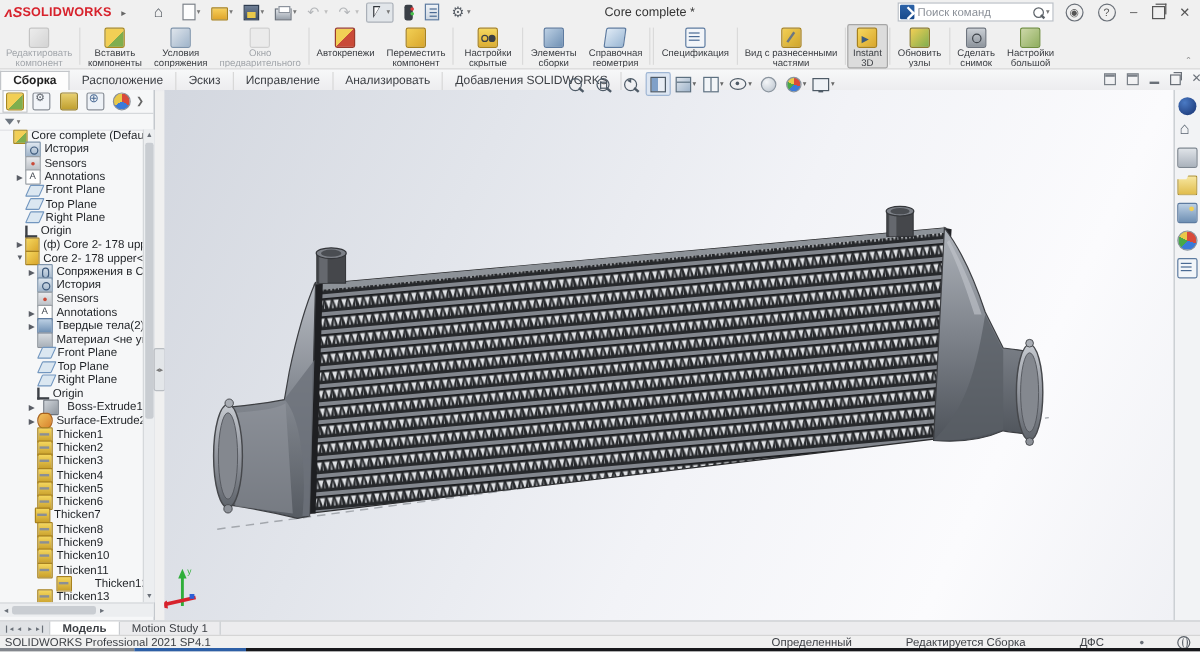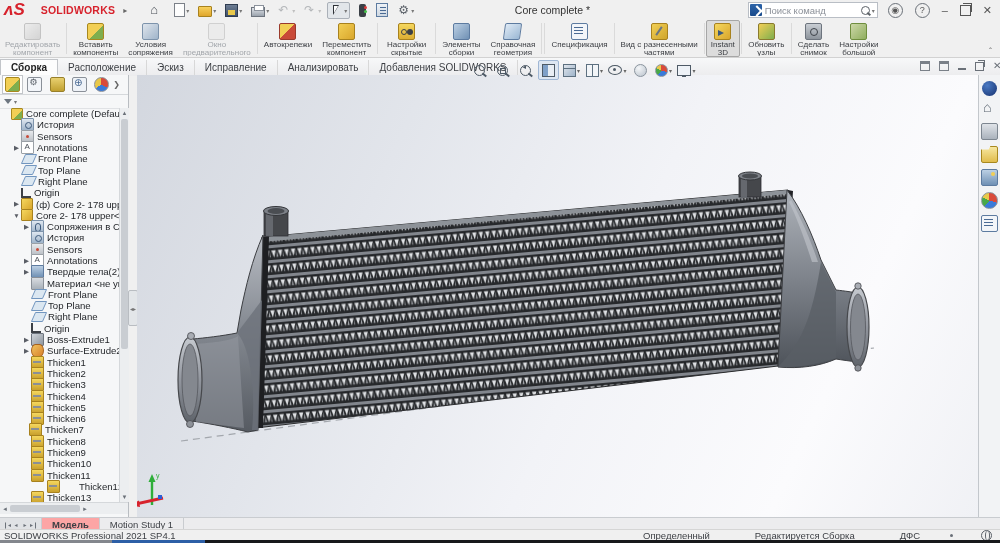--- a/index.html
+++ b/index.html
@@ -4,21 +4,21 @@
 <style>
   html,body{margin:0;padding:0;}
   body{width:1000px;height:543px;position:relative;overflow:hidden;
        font-family:"Liberation Sans","DejaVu Sans",sans-serif;
        background:#f0f0f0;font-size:10px;color:#222;-webkit-font-smoothing:antialiased;}
   .abs{position:absolute;}
 
   
   #titlebar{left:0;top:0;width:1000px;height:20px;background:#f0f0f0;display:flex;align-items:center;border-bottom:1px solid #e3e3e3;}
   #logo{display:flex;align-items:center;margin-left:4px;}
-  #logo .mark{color:#d7222c;font-weight:bold;font-style:italic;font-size:17px;margin-right:16px;}
+  #logo .mark{color:#d7222c;font-weight:bold;font-style:italic;font-size:12px;margin-right:0;}
   #logo .word{color:#d7222c;font-weight:bold;font-size:10.5px;letter-spacing:.2px;}
   #logo-caret{color:#666;font-size:8px;margin:0 6px 0 8px;}
   #qa-icons{display:flex;align-items:center;gap:3px;margin-left:14px;}
   .qa{display:flex;align-items:center;padding:1px 2px;border:1px solid transparent;border-radius:2px;}
   .qa.pressed{border-color:#aab0b8;background:#e2e6ea;}
   .qa.disabled{opacity:.4;}
   .qa .caret{font-size:6px;color:#777;margin-left:1px;}
   .qi{width:13px;height:13px;display:inline-block;position:relative;}
   .ic-home::before{content:"⌂";font-size:13px;color:#4a5058;position:absolute;left:0;top:-2px;}
   .ic-new-document{background:#fdfdfd;border:1px solid #7b8088;width:9px;height:12px;margin-left:2px;}
@@ -186,21 +186,21 @@
   .tpi-view-palette::after{content:"";position:absolute;right:2px;top:2px;width:4px;height:4px;background:#f2cf55;border-radius:50%;}
   .tpi-appearances{background:conic-gradient(#d94a3a 0 30%,#3a7ad9 30% 62%,#48a848 62% 82%,#e8c84a 82%);border-radius:50%;border:1px solid #8a949e;}
   .tpi-custom-properties{background:#f2f5f9;border:1px solid #5d7ba0;}
   .tpi-custom-properties::after{content:"";position:absolute;left:2px;top:3px;width:9px;height:1px;background:#4a6a94;box-shadow:0 3px 0 #4a6a94,0 6px 0 #4a6a94;}
 
   
   #bottomtabs{left:0;top:517px;width:1000px;height:12px;background:#ececee;border-top:1px solid #c9ccd0;display:flex;align-items:stretch;}
   #bt-nav{display:flex;align-items:center;gap:1px;padding:0 3px;background:#e0e2e5;border-right:1px solid #c9ccd0;}
   #bt-nav span{font-size:6px;color:#6a7078;width:8px;text-align:center;}
   .btab{display:flex;align-items:center;padding:0 10px;font-size:9.5px;color:#3c3f44;border-right:1px solid #c9ccd0;}
-  .btab.active{background:#fca5a5;font-weight:bold;}
+  .btab.active{background:#ffffff;font-weight:bold;}
 
   
   #statusbar{left:0;top:529px;width:1000px;height:11px;background:#f0f0f0;border-top:1px solid #d5d5d5;display:flex;align-items:center;font-size:9.5px;color:#3c3f44;}
   #status-left{margin-left:4px;}
   #status-right{margin-left:auto;display:flex;align-items:center;gap:0;}
   #status-right .seg{margin-right:45px;text-align:right;}
   #status-units{margin-right:30px;}
   #status-dot{width:3px;height:3px;background:#6a7078;border-radius:50%;margin-right:28px;}
   .globe{width:9px;height:9px;border:1px solid #5a6068;border-radius:50%;position:relative;margin-right:8px;}
   .globe::after{content:"";position:absolute;left:3px;top:0;width:3px;height:9px;border-left:1px solid #5a6068;border-right:1px solid #5a6068;border-radius:50%;}
@@ -500,21 +500,21 @@
         <div class="trow" style="padding-left: 22px;">
           <span class="tar"></span>
           <span class="ti ti-plane"></span>
           <span class="tlabel">Right Plane</span>
         </div>
         <div class="trow" style="padding-left: 22px;">
           <span class="tar"></span>
           <span class="ti ti-origin"></span>
           <span class="tlabel">Origin</span>
         </div>
-        <div class="trow" style="padding-left: 22px;">
+        <div class="trow" style="padding-left: 22px; justify-content: space-between;">
           <span class="tar">▶</span>
           <span class="ti ti-extrude"></span>
           <span class="tlabel">Boss-Extrude1</span>
         </div>
         <div class="trow" style="padding-left: 22px;">
           <span class="tar">▶</span>
           <span class="ti ti-surface"></span>
           <span class="tlabel">Surface-Extrude2</span>
         </div>
         <div class="trow" style="padding-left: 22px;">

